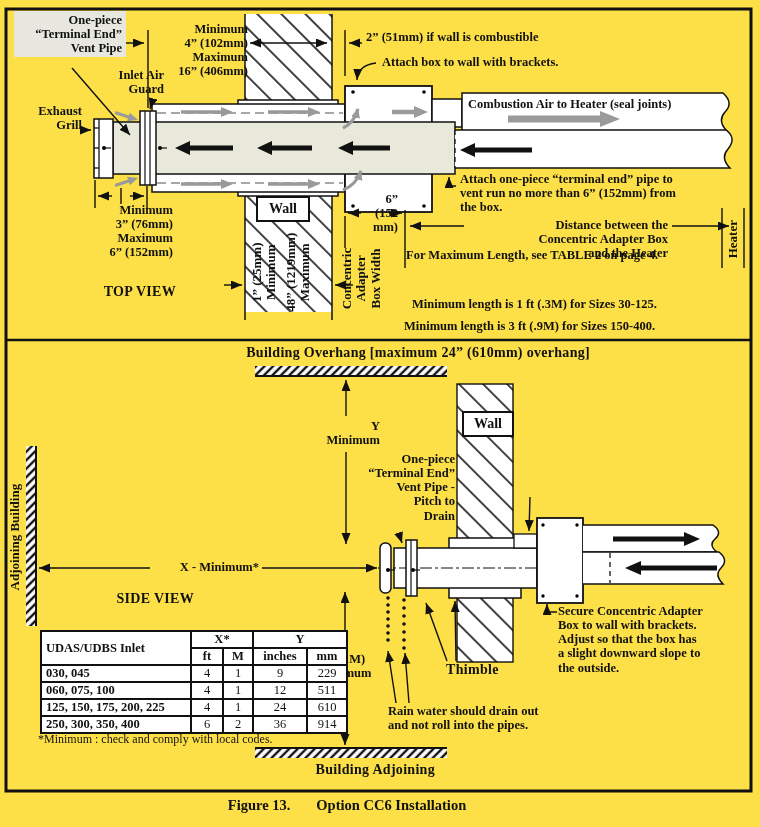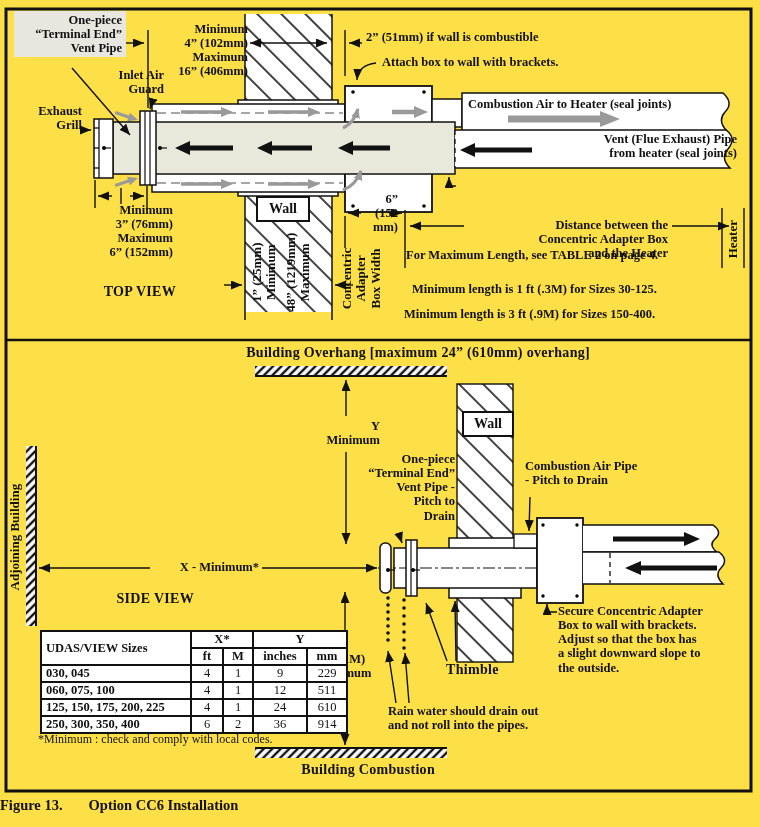--- a/index.html
+++ b/index.html
@@ -10,21 +10,21 @@
        white-space:pre-line;color:#111}
   .ctr{text-align:right}.rt{text-align:right}
   .big{font-size:14px;letter-spacing:.3px}
   .boxed{border:2px solid #111;background:#fff;text-align:center;
          font-size:14px;line-height:22px;height:22px;white-space:nowrap}
   .vlabel{position:absolute;font-weight:bold;font-size:13px;line-height:1.1;
           white-space:pre-line;text-align:center;transform:rotate(-90deg);color:#111}
   .hl{background:#e7e7e0;padding:2px 4px}
   .note{font-weight:normal;font-size:12px}
   .caption{position:absolute;left:0;top:797px;width:694px;display:flex;
-           gap:26px;font-weight:bold;font-size:14.5px}
+           justify-content:center;gap:26px;font-weight:bold;font-size:14.5px}
   table.spec{position:absolute;left:40px;top:630px;border-collapse:collapse;
              font-size:12.5px;font-weight:bold;background:#fff}
   .spec th,.spec td{border:2px solid #111;padding:0 4px;line-height:15px;text-align:center}
   .spec .sz{text-align:left;width:140px}
   .spec td.num{font-weight:normal}
   .spec .w1{width:22px}.spec .w2{width:20px}.spec .w3{width:44px}.spec .w4{width:30px}
 </style>
 </head>
 <body>
 
@@ -223,29 +223,30 @@
 4” (102mm)
 Maximum
 16” (406mm)</div>
 <div class="lbl rt" style="left:92px;top:68px;width:72px">Inlet Air
 Guard</div>
 <div class="lbl rt" style="left:20px;top:104px;width:62px">Exhaust
 Grill</div>
 <div class="lbl" style="left:366px;top:30px;width:260px">2” (51mm) if wall is combustible</div>
 <div class="lbl" style="left:468px;top:97px;width:268px">Combustion Air to Heater (seal joints)</div>
 <div class="lbl" style="left:382px;top:55px;width:250px">Attach box to wall with brackets.</div>
-<div class="lbl rt" style="left:555px;top:132px;width:182px">Vent (Flue Exhaust) Pipe
-from heater (seal joints)</div>
+<div class="lbl" style="left:460px;top:172px;width:292px">Attach one-piece “terminal end” pipe to
+vent run no more than 6” (152mm) from
+the box.</div>
 <div class="lbl ctr" style="left:468px;top:218px;width:200px">Distance between the
 Concentric Adapter Box
 and the Heater</div>
 <div class="vlabel" style="left:707px;top:232px;width:52px">Heater</div>
 <div class="lbl" style="left:406px;top:248px;width:394px">For Maximum Length, see TABLE 2 on page 4.</div>
-<div class="lbl" style="left:412px;top:282px;width:340px">Minimum length is 1 ft (.3M) for Sizes 30-125.</div>
-<div class="lbl" style="left:404px;top:307px;width:350px">Minimum length is 3 ft (.9M) for Sizes 150-400.</div>
+<div class="lbl" style="left:412px;top:297px;width:340px">Minimum length is 1 ft (.3M) for Sizes 30-125.</div>
+<div class="lbl" style="left:404px;top:319px;width:350px">Minimum length is 3 ft (.9M) for Sizes 150-400.</div>
 <div class="lbl ctr" style="left:73px;top:203px;width:100px">Minimum
 3” (76mm)
 Maximum
 6” (152mm)</div>
 <div class="lbl ctr big" style="left:80px;top:284px;width:96px">TOP VIEW</div>
 <div class="lbl boxed" style="left:256px;top:196px;width:50px">Wall</div>
 <div class="vlabel" style="left:222px;top:258px;width:84px">1” (25mm)
 Minimum</div>
 <div class="vlabel" style="left:250px;top:258px;width:96px">48” (1219mm)
 Maximum</div>
@@ -257,42 +258,40 @@
 mm)</div>
 
 <div class="lbl ctr big" style="left:160px;top:345px;width:430px">Building Overhang [maximum 24” (610mm) overhang]</div>
 <div class="lbl ctr" style="left:312px;top:419px;width:68px">Y
 Minimum</div>
 <div class="lbl ctr" style="left:340px;top:452px;width:115px">One-piece
 “Terminal End”
 Vent Pipe -
 Pitch to
 Drain</div>
-<div class="lbl" style="left:525px;top:459px;width:155px">Combustion Air Pipe
-- Pitch to Drain</div>
 <div class="lbl boxed" style="left:462px;top:411px;width:48px">Wall</div>
 <div class="lbl ctr" style="left:155px;top:560px;width:104px">X - Minimum*</div>
 <div class="vlabel" style="left:-55px;top:530px;width:140px">Adjoining Building</div>
 <div class="lbl ctr big" style="left:84px;top:591px;width:110px">SIDE VIEW</div>
 <div class="lbl" style="left:558px;top:604px;width:198px">Secure Concentric Adapter
 Box to wall with brackets.
 Adjust so that the box has
 a slight downward slope to
 the outside.</div>
 <div class="lbl big" style="left:446px;top:662px;width:72px">Thimble</div>
 <div class="lbl" style="left:318px;top:652px;width:72px">3 ft (1M)
 Minimum</div>
 <div class="lbl" style="left:388px;top:704px;width:205px">Rain water should drain out
 and not roll into the pipes.</div>
-<div class="lbl ctr big" style="left:270px;top:762px;width:165px">Building Combustion</div>
+<div class="lbl ctr big" style="left:270px;top:762px;width:165px">Building Adjoining</div>
 
 <table class="spec">
   <tbody>
         <tr>
-    <th class="sz" rowspan="2">UDAS/VIEW Sizes</th>
+    <th class="sz" rowspan="2">UDAS/UDBS Inlet</th>
     <th colspan="2">X*</th>
     <th colspan="2">Y</th>
   </tr>
   <tr>
     <th class="w1">ft</th>
     <th class="w2">M</th>
     <th class="w3">inches</th>
     <th class="w4">mm</th>
   </tr>
   <tr>

